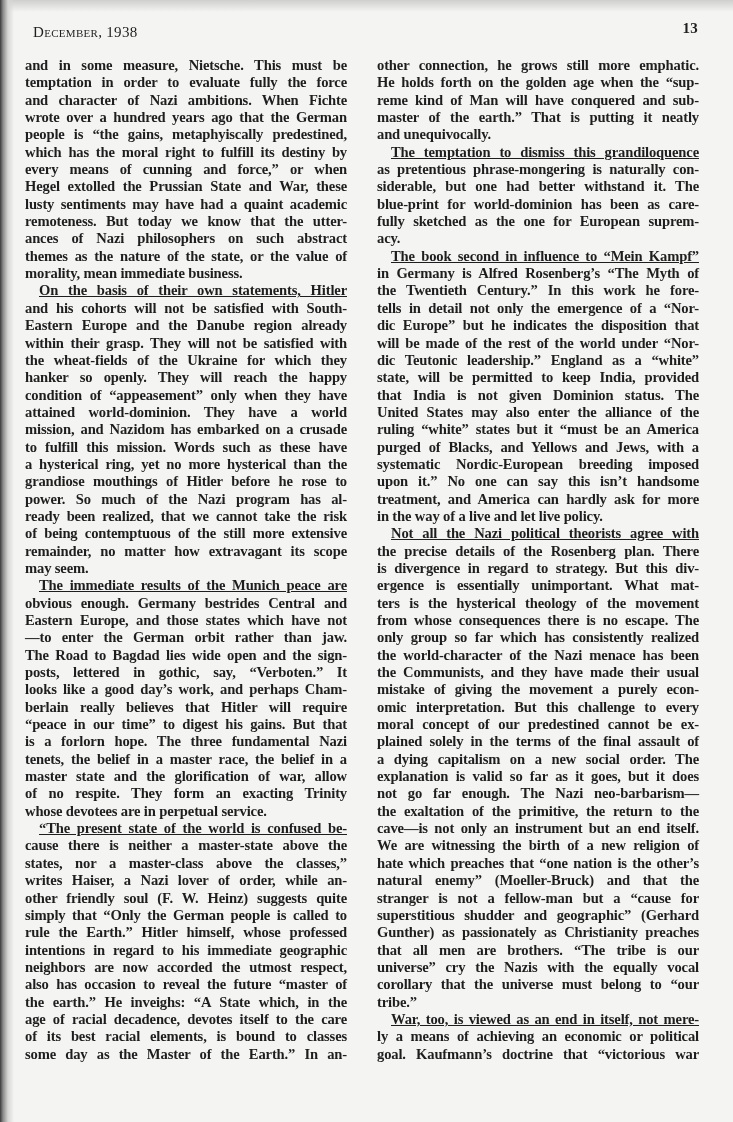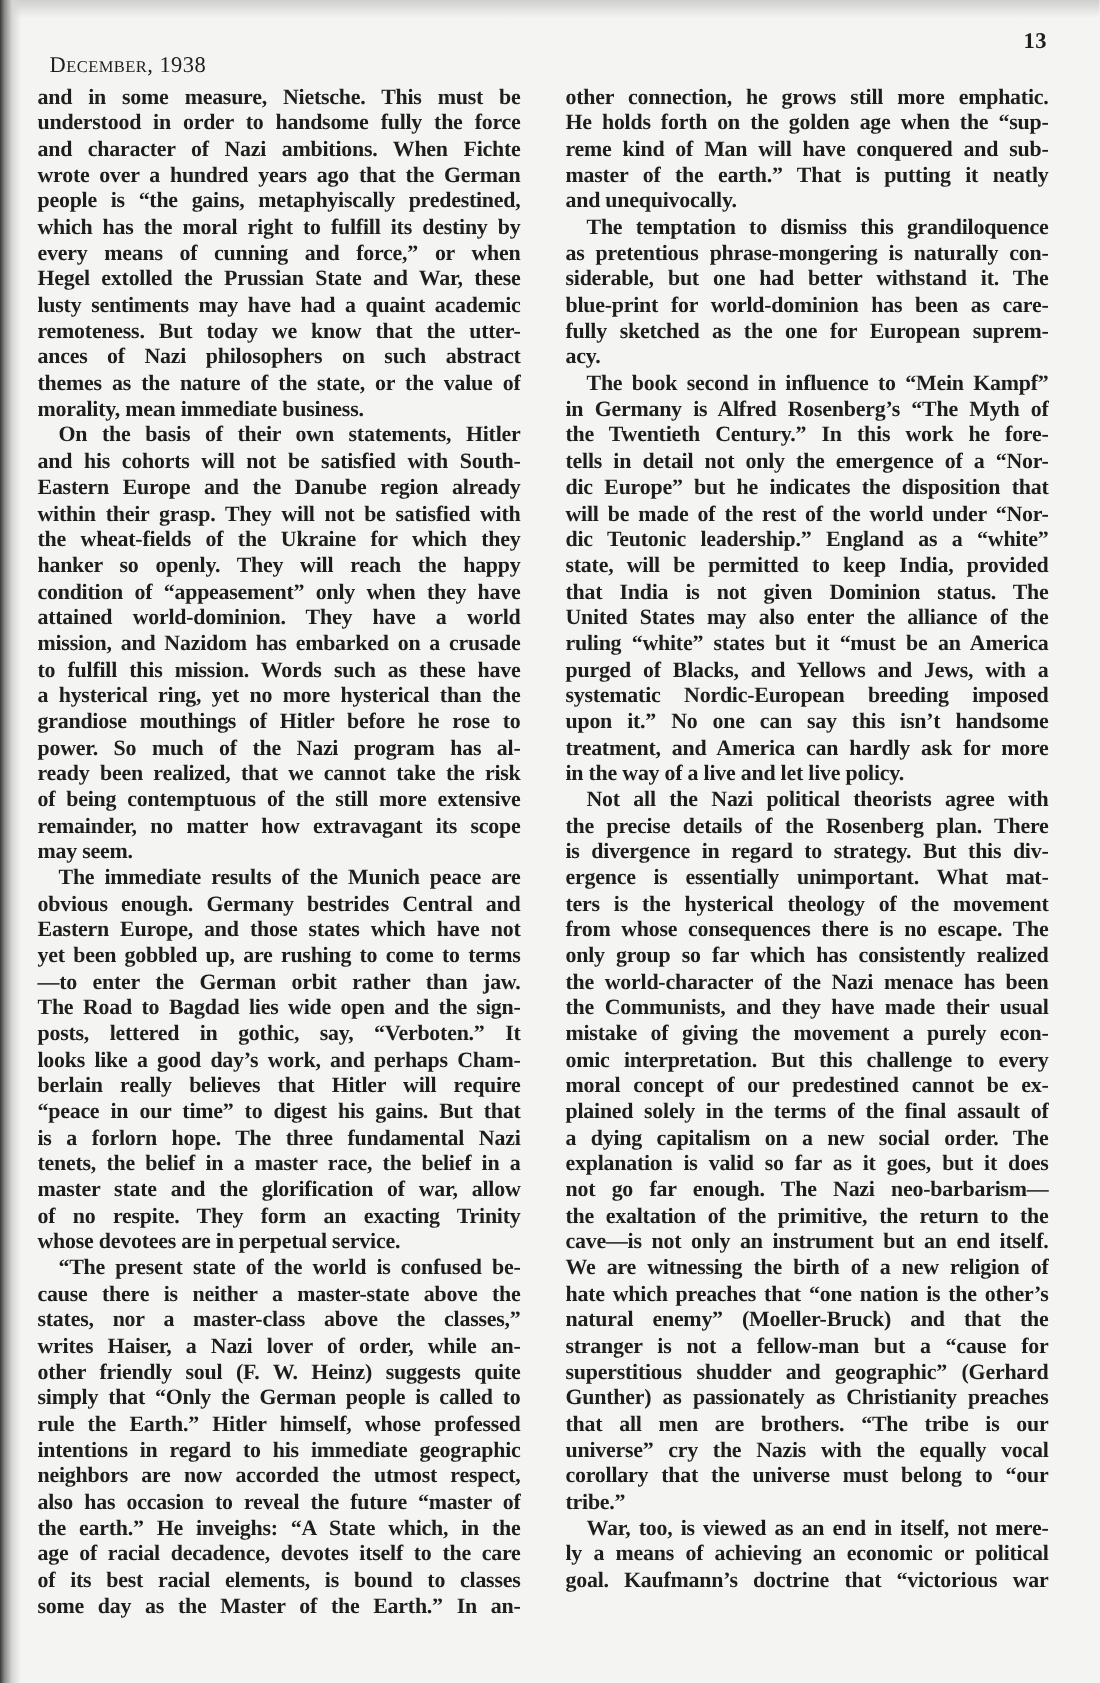--- a/index.html
+++ b/index.html
@@ -15,51 +15,51 @@
     background:linear-gradient(to right, #3a3a3a 0px, #8a8a8a 3px, #d6d6d4 8px, rgba(244,244,242,0) 14px);
   }
   .page-shadow-top {
     position:absolute; left:0; top:0; width:733px; height:12px;
     background:linear-gradient(to bottom, #cfcfcd, rgba(244,244,242,0));
   }
   .running-head {
     position:absolute; top:20px; left:33px; width:665px; height:20px;
     font-size:15px; letter-spacing:0.3px;
   }
-  .running-head .date { position:absolute; left:0; top:16px; font-variant:small-caps; }
+  .running-head .date { position:absolute; left:0; top:4px; font-variant:small-caps; }
   .running-head .folio { position:absolute; right:0; top:0;font-weight:bold; }
   .column {
     position:absolute; top:57px; width:322px;
   }
   .col-left { left:25px; }
   .col-right { left:377px; }
   .line {
     display:block; height:17.35px; line-height:17.35px;
     font-size:14.6px; font-weight:bold;
     text-align:justify; text-align-last:justify;
     white-space:nowrap; overflow:visible;
     letter-spacing:-0.15px;
   }
   .line.last { text-align-last:left; }
-  .line.indent { padding-left:14px; }
+  .line.indent { padding-left:14px;text-decoration:underline; }
 </style>
 </head>
 <body>
 
 <div class="page-shadow-top"></div>
 <div class="page-shadow-left"></div>
 
 <div class="running-head">
   <span class="date">December, 1938</span>
   <span class="folio">13</span>
 </div>
 
 <div class="column col-left" id="col-left">
     <span class="line">and in some measure, Nietsche.  This must be</span>
-    <span class="line">understood in order to handsome fully the force</span>
+    <span class="line">temptation in order to evaluate fully the force</span>
     <span class="line">and character of Nazi ambitions.  When Fichte</span>
     <span class="line">wrote over a hundred years ago that the German</span>
     <span class="line">people is “the gains, metaphyiscally predestined,</span>
     <span class="line">which has the moral right to fulfill its destiny by</span>
     <span class="line">every means of cunning and force,” or when</span>
     <span class="line">Hegel extolled the Prussian State and War, these</span>
     <span class="line">lusty sentiments may have had a quaint academic</span>
     <span class="line">remoteness.  But today we know that the utter-</span>
     <span class="line">ances of Nazi philosophers on such abstract</span>
     <span class="line">themes as the nature of the state, or the value of</span>
@@ -77,21 +77,20 @@
     <span class="line">a hysterical ring, yet no more hysterical than the</span>
     <span class="line">grandiose mouthings of Hitler before he rose to</span>
     <span class="line">power.  So much of the Nazi program has al-</span>
     <span class="line">ready been realized, that we cannot take the risk</span>
     <span class="line">of being contemptuous of the still more extensive</span>
     <span class="line">remainder, no matter how extravagant its scope</span>
     <span class="line last">may seem.</span>
     <span class="line indent">The immediate results of the Munich peace are</span>
     <span class="line">obvious enough.  Germany bestrides Central and</span>
     <span class="line">Eastern Europe, and those states which have not</span>
-    <span class="line">yet been gobbled up, are rushing to come to terms</span>
     <span class="line">—to enter the German orbit rather than jaw.</span>
     <span class="line">The Road to Bagdad lies wide open and the sign-</span>
     <span class="line">posts, lettered in gothic, say, “Verboten.”  It</span>
     <span class="line">looks like a good day’s work, and perhaps Cham-</span>
     <span class="line">berlain really believes that Hitler will require</span>
     <span class="line">“peace in our time” to digest his gains.  But that</span>
     <span class="line">is a forlorn hope.  The three fundamental Nazi</span>
     <span class="line">tenets, the belief in a master race, the belief in a</span>
     <span class="line">master state and the glorification of war, allow</span>
     <span class="line">of no respite.  They form an exacting Trinity</span>

